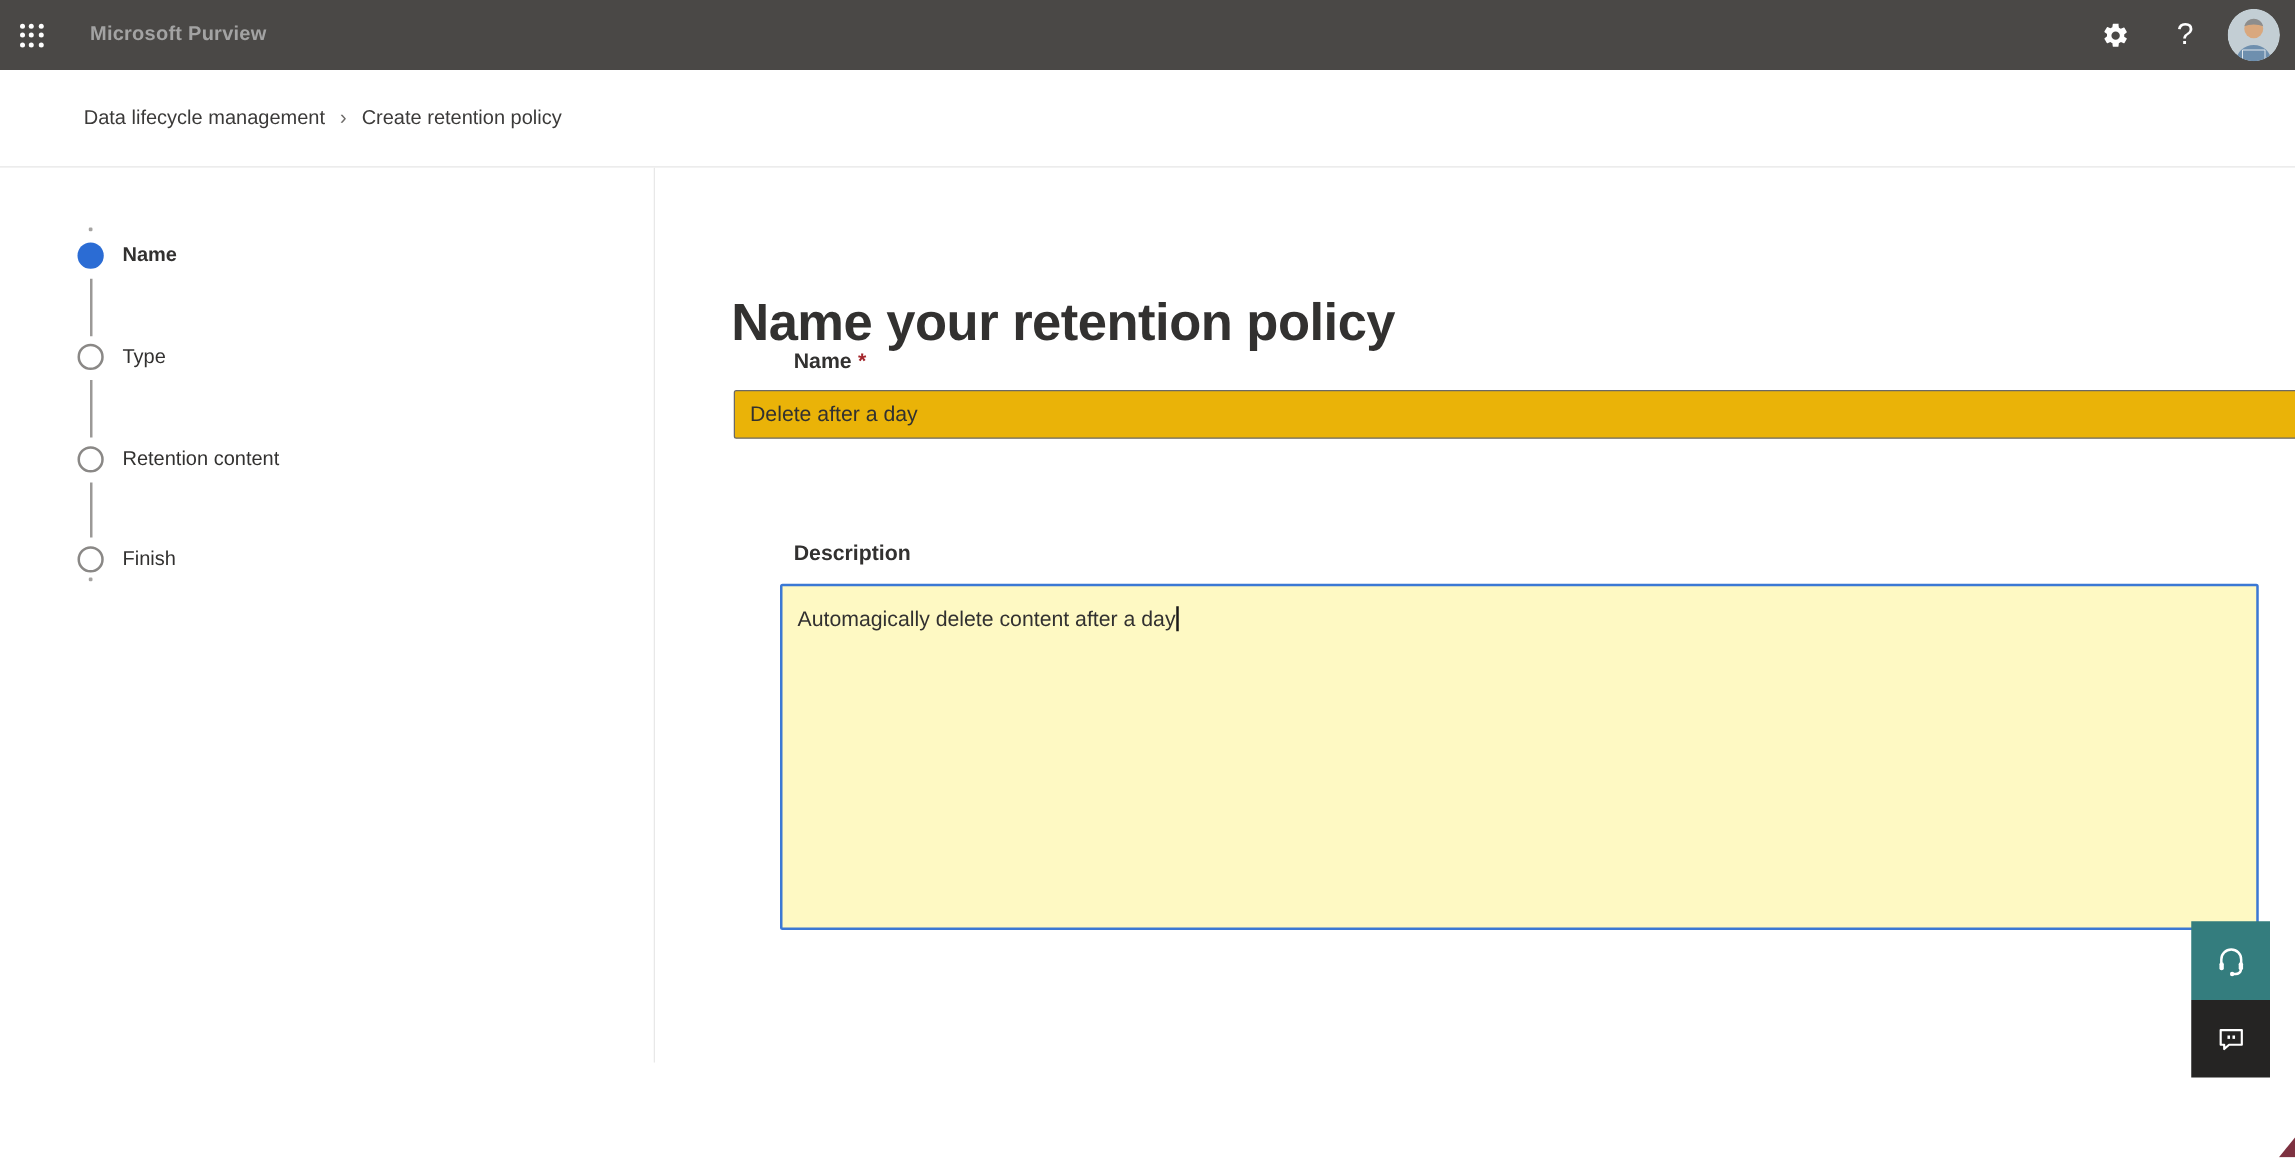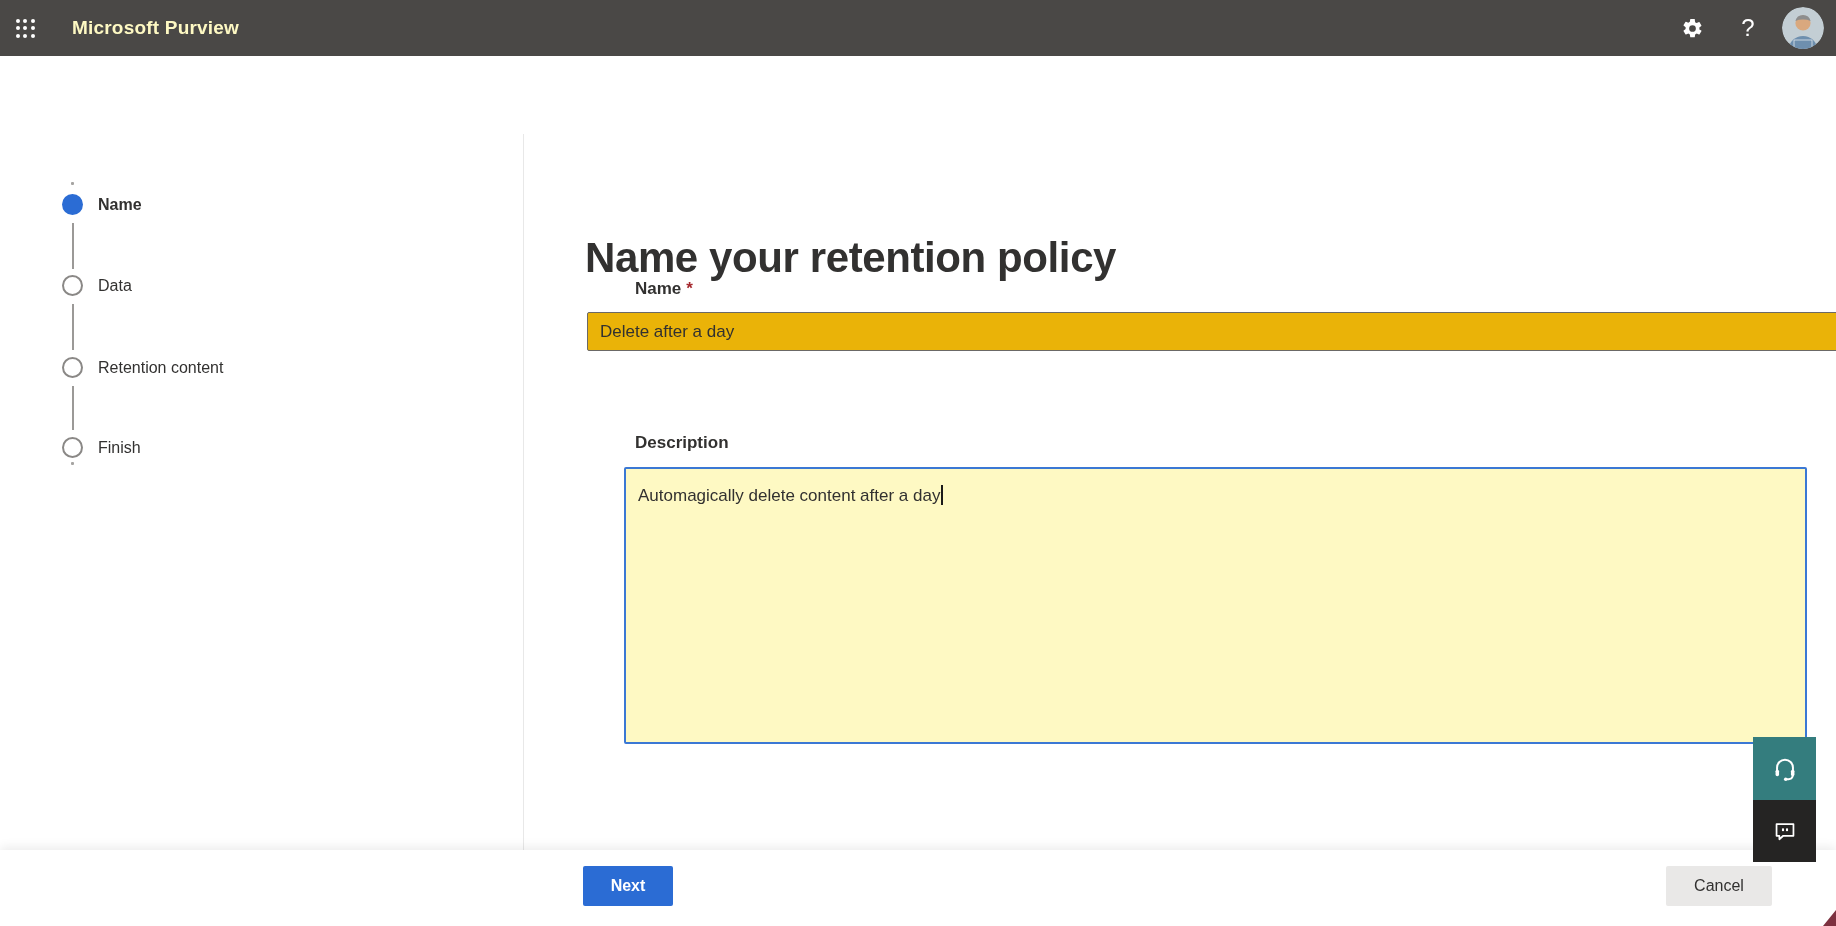--- a/index.html
+++ b/index.html
@@ -28,21 +28,21 @@
     display: flex; align-items: center; justify-content: center;
     background: transparent; border: none; cursor: pointer;
   }
   .waffle {
     display: grid; grid-template-columns: repeat(3, 4px); grid-template-rows: repeat(3, 4px);
     gap: 3.5px;
   }
   .waffle i { width: 4px; height: 4px; background: #fff; border-radius: 50%; }
   .app-title {
     margin-left: 22px;
-    color: #fef9c3; font-size: 19px; font-weight: 700; letter-spacing: 0.2px;
+    color: #a3a3a3; font-size: 16px; font-weight: 700; letter-spacing: 0.2px;
   }
   .topbar-right {
     position: absolute; right: 12px; top: 0; height: 56px;
     display: flex; align-items: center; gap: 12px;
   }
   .topbar-icon-btn {
     width: 44px; height: 44px;
     display: flex; align-items: center; justify-content: center;
     background: transparent; border: none; cursor: pointer;
     color: #fff;
@@ -199,32 +199,39 @@
             <path d="M7 42 a14 13 0 0 1 28 0 Z" fill="#6e8fae"></path>
             <path d="M12 42 v-9 h18 v9" fill="none" stroke="#dfe6ec" stroke-width="0.8"></path>
             <circle cx="21" cy="16" r="7.6" fill="#d9a87e"></circle>
             <path d="M13.4 14 a7.8 7.8 0 0 1 15.2 0 a11 5 0 0 0-15.2 0 Z" fill="#8d8d8d"></path>
           </g>
         </svg>
       </button>
     </div>
   </header>
 
+  <div class="breadcrumb-bar">
+    <nav class="breadcrumb">
+      <span class="crumb crumb-link">Data lifecycle management</span>
+      <span class="crumb-sep">›</span>
+      <span class="crumb">Create retention policy</span>
+    </nav>
+  </div>
 
   <div class="divider-v"></div>
 
   <div>
     <span class="tickdot" style="top:182px"></span>
 
     <span class="step-circle current" style="top:194px"></span>
     <span class="step-label current" style="top:205px">Name</span>
     <span class="connector" style="top:223px;height:46px"></span>
 
     <span class="step-circle" style="top:275px"></span>
-    <span class="step-label" style="top:286px">Data</span>
+    <span class="step-label" style="top:286px">Type</span>
     <span class="connector" style="top:304px;height:46px"></span>
 
     <span class="step-circle" style="top:357px"></span>
     <span class="step-label" style="top:368px">Retention content</span>
     <span class="connector" style="top:386px;height:44px"></span>
 
     <span class="step-circle" style="top:437px"></span>
     <span class="step-label" style="top:448px">Finish</span>
 
     <span class="tickdot" style="top:462px"></span>
@@ -254,19 +261,15 @@
     </svg>
   </button>
   <button class="float-btn float-feedback">
     <svg width="26" height="26" viewBox="0 0 24 24" fill="none" stroke="#ffffff" stroke-width="1.6" stroke-linejoin="round">
       <path d="M4.2 5.6h15.6v10.8h-9.4l-3.6 3.2v-3.2H4.2z"></path>
       <rect x="9.2" y="9.6" width="1.9" height="2.5" fill="#ffffff" stroke="none"></rect>
       <rect x="12.9" y="9.6" width="1.9" height="2.5" fill="#ffffff" stroke="none"></rect>
     </svg>
   </button>
 
-  <footer class="footer">
-    <button class="btn-next">Next</button>
-    <button class="btn-cancel">Cancel</button>
-  </footer>
 
   <div class="corner-triangle"></div>
 </div>
 
 </body></html>

